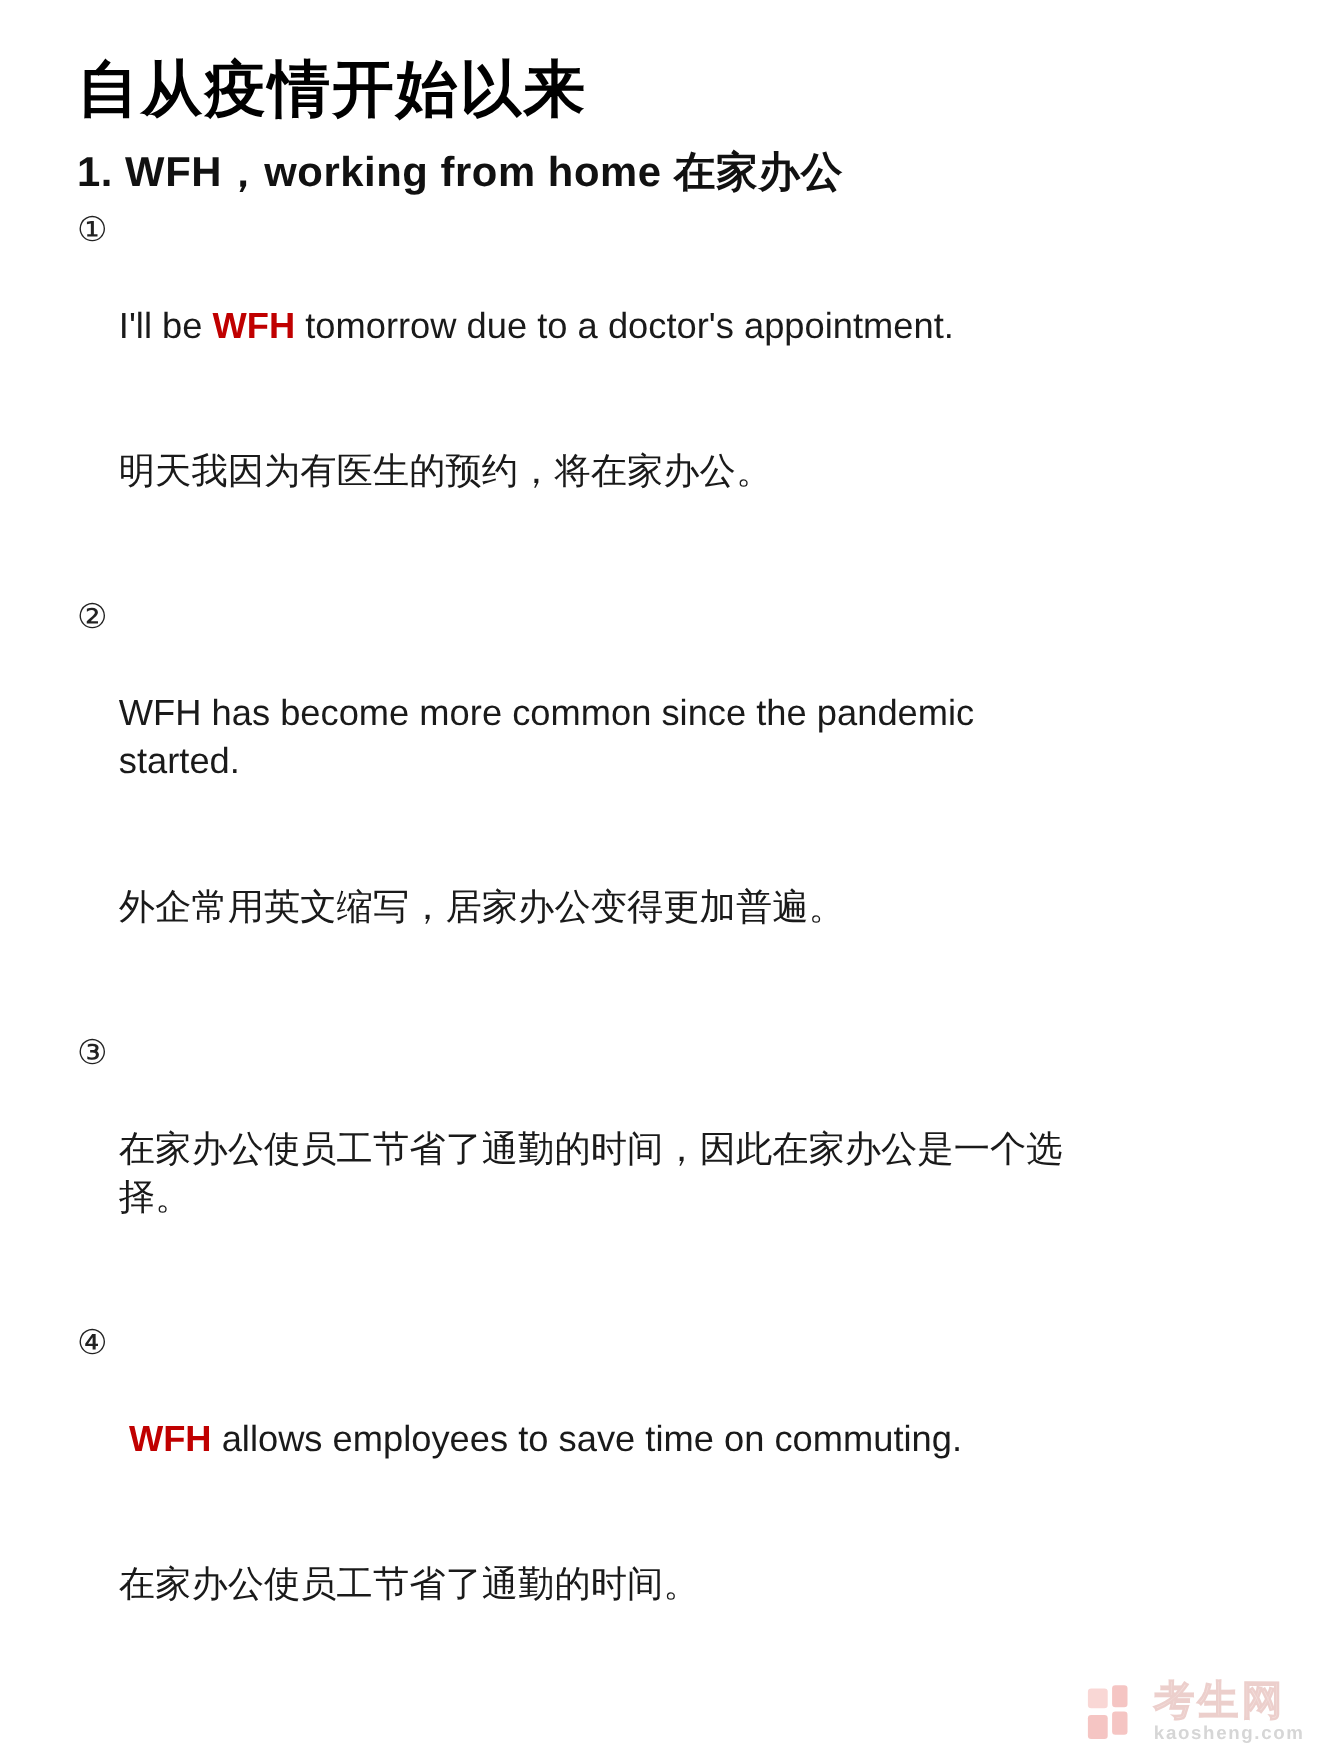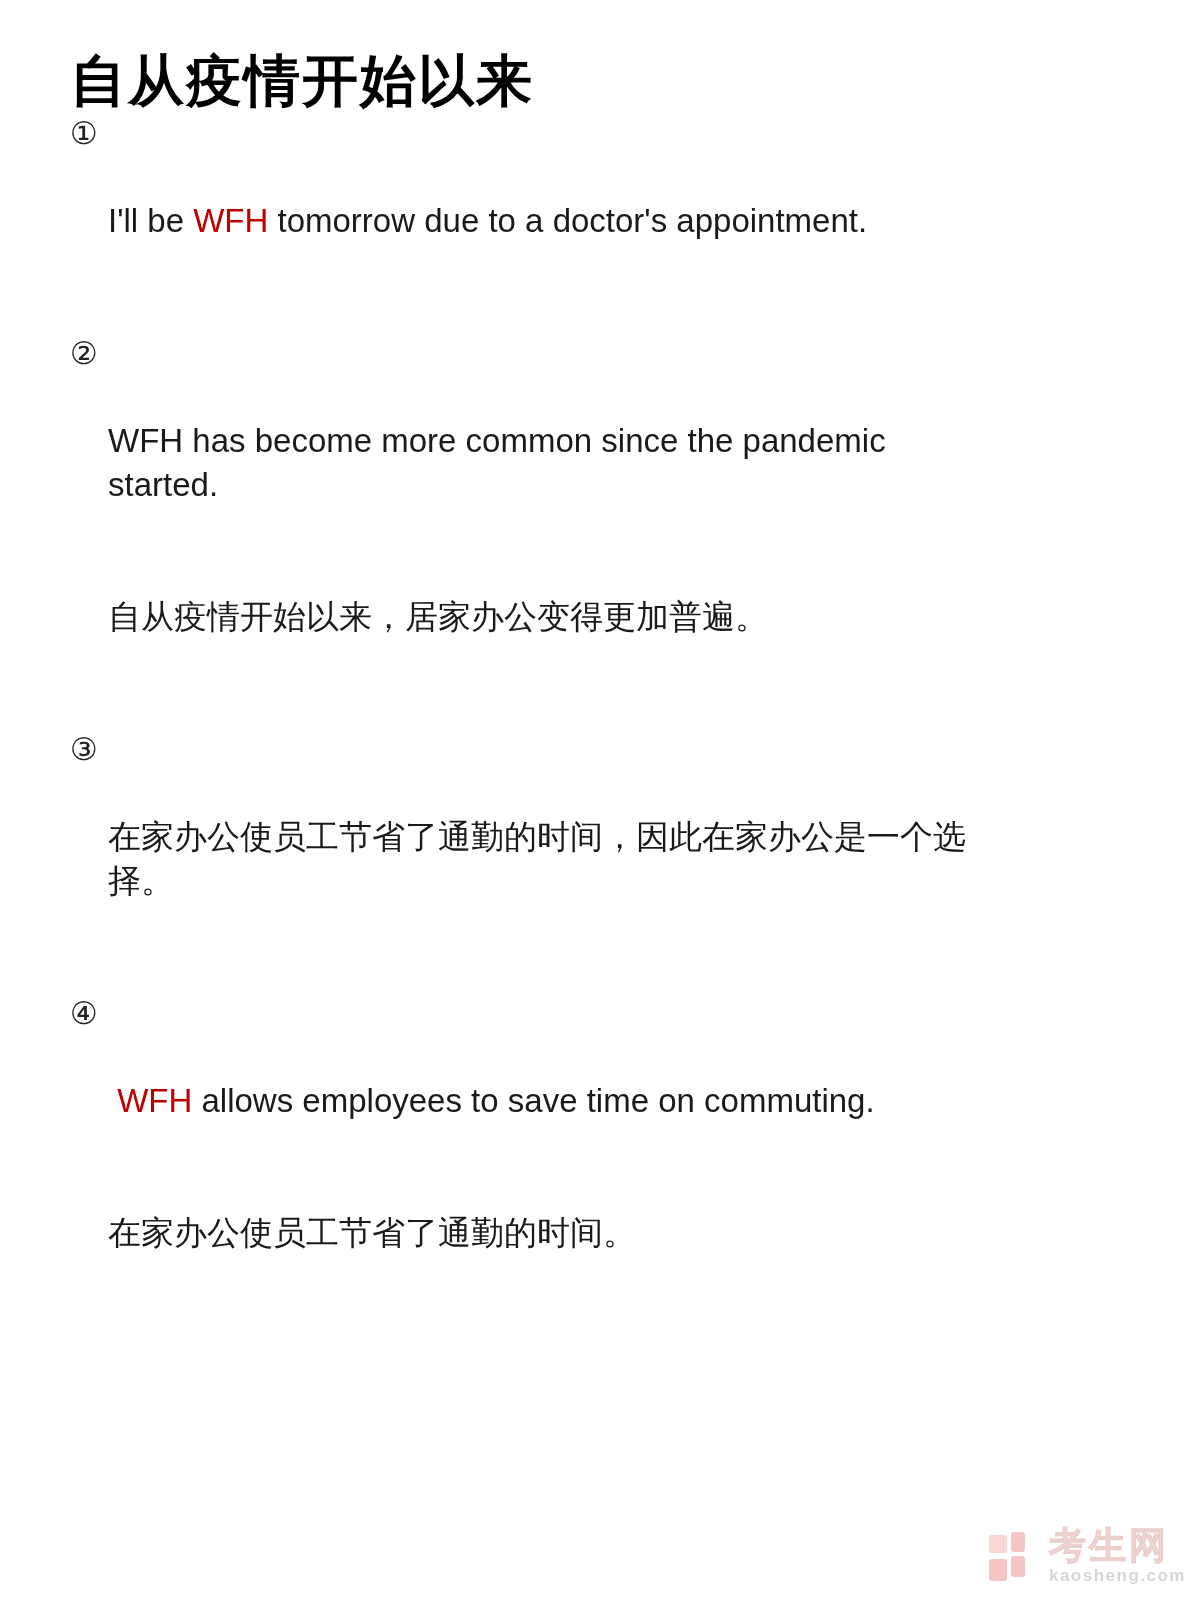--- a/index.html
+++ b/index.html
@@ -24,21 +24,21 @@
     margin:24px 0 6px 0;letter-spacing:0.5px;line-height:1.2;
   }
   .item{display:flex;align-items:flex-start;}
   .item-num{
     flex:0 0 38px;font-size:31px;line-height:44px;color:#222;padding-top:1px;
   }
   .item-body{
     flex:1;font-size:33px;line-height:44px;color:var(--text);
     white-space:pre-wrap;word-break:break-word;
   }
-  .abbr{font-weight:400;color:var(--accent);}
+  .abbr{font-weight:700;color:var(--accent);}
   .zh{white-space:pre-wrap;}
   
   .watermark{
     position:absolute;right:14px;bottom:16px;
     display:flex;align-items:flex-end;gap:12px;
   }
   .wm-logo{position:relative;width:48px;height:52px;}
   .wm-logo .b{position:absolute;border-radius:3px;background:var(--wm-pink);}
   .wm-logo .b1{left:0;top:3px;width:18px;height:18px;background:var(--wm-pink-light);}
   .wm-logo .b2{left:22px;top:0;width:14px;height:20px;}
@@ -56,34 +56,36 @@
 </style>
 </head>
 <body>
 
 <div class="page">
 
   <h1 class="title">自从疫情开始以来</h1>
 
   <main class="sections">
   <section class="section">
+    <h2 class="section-heading">1. WFH，working from home 在家办公</h2>
     <div class="item-list">
   <div class="item">
     <div class="item-num">①</div>
     <div class="item-body">
       <div class="en"><span class="pre">I'll be </span><span class="abbr">WFH</span><span class="post"> tomorrow due to a doctor's appointment.</span></div>
+      <div class="zh">明天我因为有医生的预约，将在家办公。</div>
     </div>
   </div>
 
   <div class="item">
     <div class="item-num">②</div>
     <div class="item-body">
       <div class="en"><span class="pre">WFH has become more common since the pandemic
 started.</span><span class="abbr"></span><span class="post"></span></div>
-      <div class="zh">自从疫情开始以来，居家办公变得更加普遍。</div>
+      <div class="zh">外企常用英文缩写，居家办公变得更加普遍。</div>
     </div>
   </div>
 
   <div class="item">
     <div class="item-num">③</div>
     <div class="item-body">
       <div class="zh">在家办公使员工节省了通勤的时间，因此在家办公是一个选
 择。</div>
     </div>
   </div>

